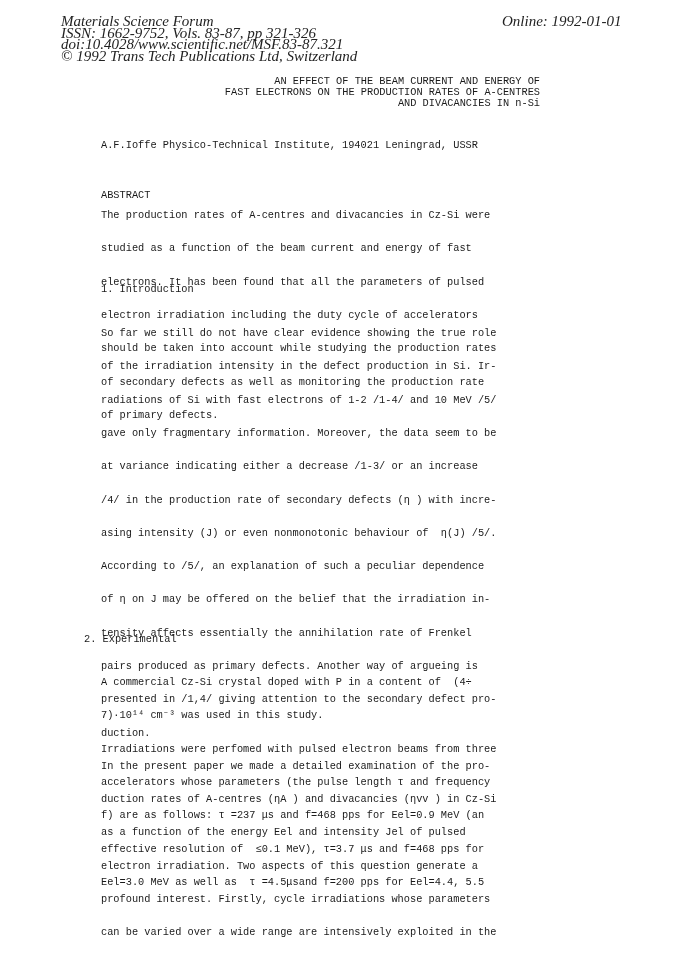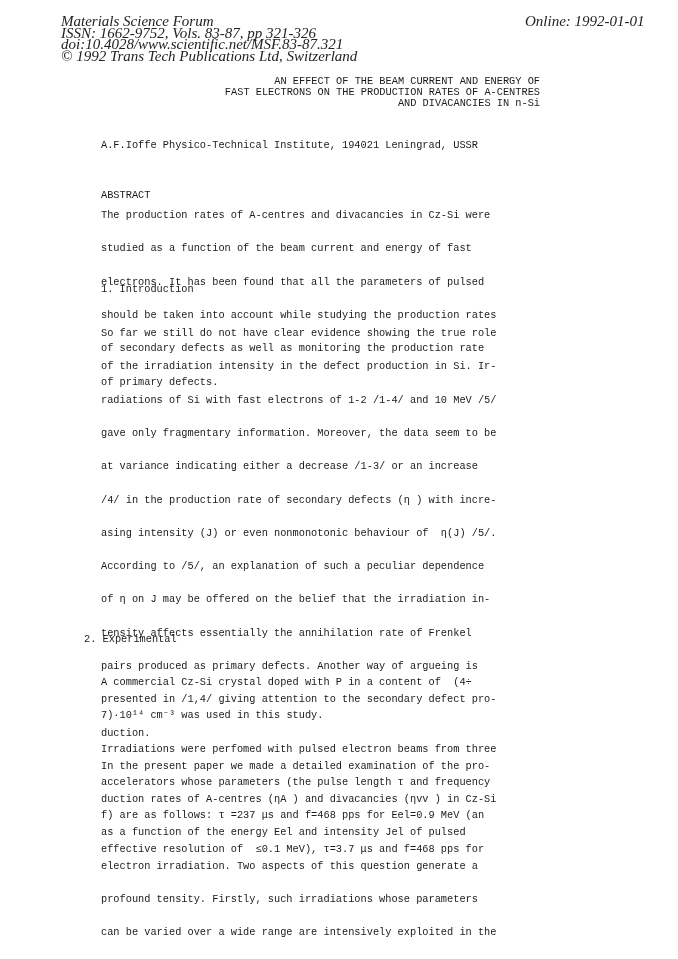--- a/index.html
+++ b/index.html
@@ -1,19 +1,19 @@
 <!DOCTYPE html>
 <html><head>
 <meta charset="utf-8">
 <style>
   html, body { margin:0; padding:0; background:#ffffff; }
   body { width:678px; height:959px; position:relative; overflow:hidden; color:#111; }
   .hdr { position:absolute; font-family:"Liberation Serif", serif; font-style:italic; font-size:15px; line-height:11.6px; color:#222; }
   .hdr-left { left:61px; top:16px; }
-  .hdr-right { left:525px; top:16px; }
+  .hdr-right { left:502px; top:16px; }
   .mono { font-family:"Liberation Mono", "DejaVu Sans Mono", monospace; font-size:10.3px; line-height:11.1px; color:#1a1a1a; white-space:pre; }
   .title { position:absolute; left:100px; top:76px; width:440px; text-align:right; white-space:normal; }
   .title div { white-space:pre; }
   .authors { position:absolute; left:101px; top:118px; }
   .abstract-head { position:absolute; left:101px; top:166px;margin-top:24px; }
   .abstract { position:absolute; left:101px; top:188px; }
   .intro-head { position:absolute; left:101px; top:284px; }
   .intro { position:absolute; left:101px; top:306px; }
   .exp-head { position:absolute; left:84px; top:634px; }
   .exp { position:absolute; left:101px; top:655px; }
@@ -38,20 +38,21 @@
 
 <div class="mono authors">
   <span class="line">A.F.Ioffe Physico-Technical Institute, 194021 Leningrad, USSR</span>
 </div>
 
 <div class="mono abstract-head">ABSTRACT</div>
 <div class="mono abstract">
   <span class="line">The production rates of A-centres and divacancies in Cz-Si were</span>
   <span class="line">studied as a function of the beam current and energy of fast</span>
   <span class="line">electrons. It has been found that all the parameters of pulsed</span>
+  <span class="line">electron irradiation including the duty cycle of accelerators</span>
   <span class="line">should be taken into account while studying the production rates</span>
   <span class="line">of secondary defects as well as monitoring the production rate</span>
   <span class="line">of primary defects.</span>
 </div>
 
 <div class="mono intro-head">1. Introduction</div>
 <div class="mono intro">
   <span class="line">So far we still do not have clear evidence showing the true role</span>
   <span class="line">of the irradiation intensity in the defect production in Si. Ir-</span>
   <span class="line">radiations of Si with fast electrons of 1-2 /1-4/ and 10 MeV /5/</span>
@@ -62,34 +63,35 @@
   <span class="line">According to /5/, an explanation of such a peculiar dependence</span>
   <span class="line">of η on J may be offered on the belief that the irradiation in-</span>
   <span class="line">tensity affects essentially the annihilation rate of Frenkel</span>
   <span class="line">pairs produced as primary defects. Another way of argueing is</span>
   <span class="line">presented in /1,4/ giving attention to the secondary defect pro-</span>
   <span class="line">duction.</span>
   <span class="line">In the present paper we made a detailed examination of the pro-</span>
   <span class="line">duction rates of A-centres (ηA ) and divacancies (ηvv ) in Cz-Si</span>
   <span class="line">as a function of the energy Eel and intensity Jel of pulsed</span>
   <span class="line">electron irradiation. Two aspects of this question generate a</span>
-  <span class="line">profound tensity. Firstly, such irradiations whose parameters</span>
+  <span class="line">profound interest. Firstly, cycle irradiations whose parameters</span>
   <span class="line">can be varied over a wide range are intensively exploited in the</span>
   
   
   
   
   
   
   
   
   
 </div>
 
 <div class="mono exp-head">2. Experimental</div>
 <div class="mono exp">
   <span class="line">A commercial Cz-Si crystal doped with P in a content of  (4÷</span>
   <span class="line">7)·10¹⁴ cm⁻³ was used in this study.</span>
   <span class="line">Irradiations were perfomed with pulsed electron beams from three</span>
   <span class="line">accelerators whose parameters (the pulse length τ and frequency</span>
   <span class="line">f) are as follows: τ =237 μs and f=468 pps for Eel=0.9 MeV (an</span>
   <span class="line">effective resolution of  ≤0.1 MeV), τ=3.7 μs and f=468 pps for</span>
+  <span class="line">Eel=3.0 MeV as well as  τ =4.5μsand f=200 pps for Eel=4.4, 5.5</span>
 </div>
 
 </body></html>

